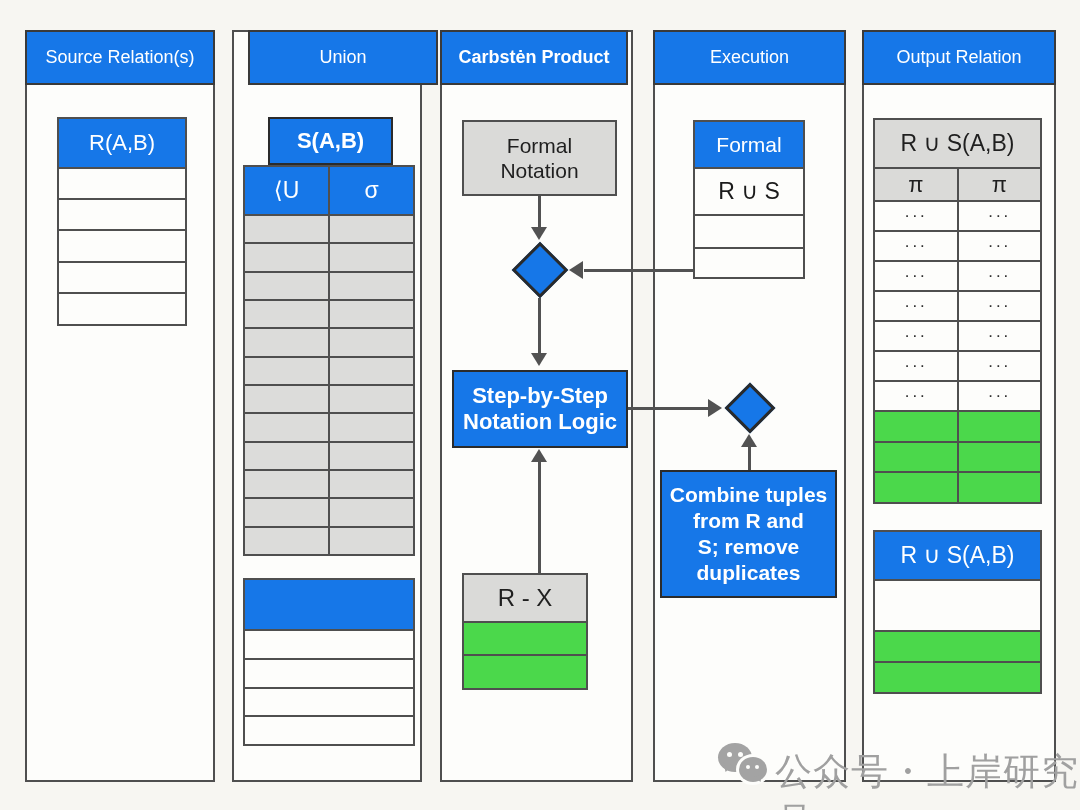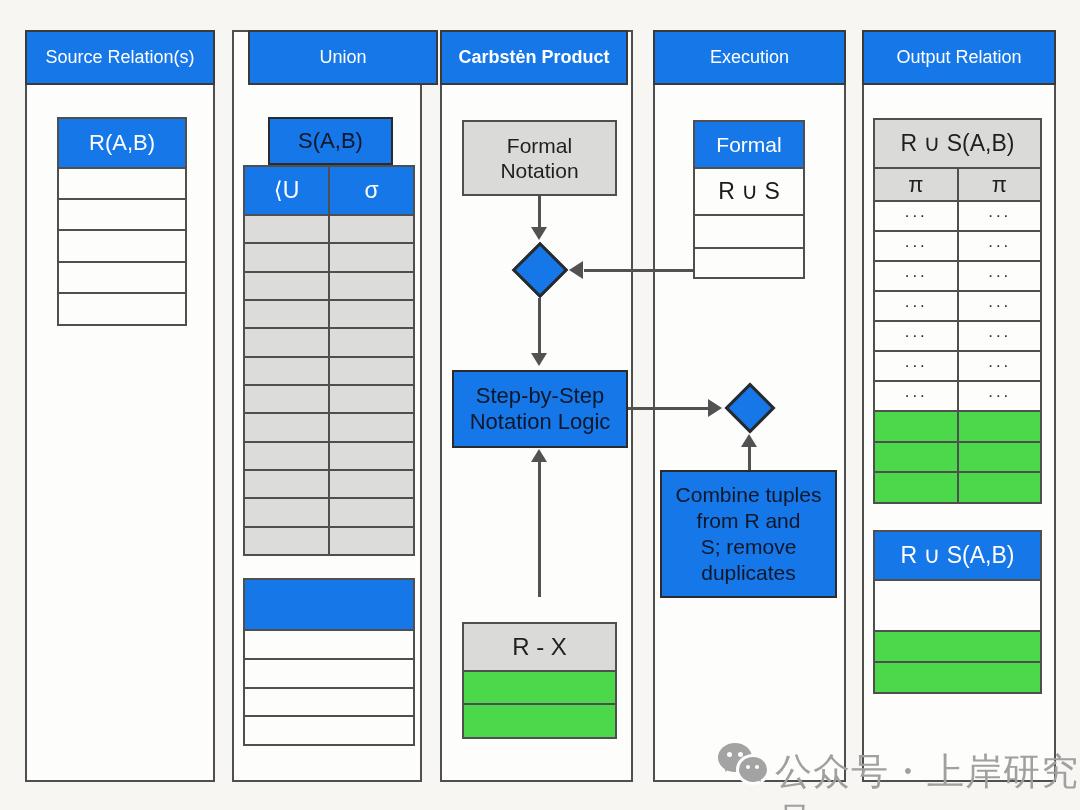--- a/index.html
+++ b/index.html
@@ -7,23 +7,24 @@
     position:relative;width:1080px;height:810px;background:#f7f6f2;
     font-family:"Liberation Sans","DejaVu Sans",sans-serif;overflow:hidden;
   }
   .abs{position:absolute;box-sizing:border-box;}
   .panel{background:#fdfdfb;border:2px solid #4f4f4f;}
   .phead{
     background:#1677e8;border:2px solid #3a3a3a;color:#fff;
     display:flex;align-items:center;justify-content:center;font-size:18px;
   }
   .bluebox{
-    background:#1677e8;border:2px solid #2b2b2b;color:#0f172a;
+    background:#1677e8;border:2px solid #2b2b2b;color:#ffffff;
     display:flex;align-items:center;justify-content:center;text-align:center;
     white-space:pre-line;
+    font-weight:bold;
   }
   .graybox{
     background:#dadad8;border:2px solid #4f4f4f;color:#1f1f1f;
     display:flex;align-items:center;justify-content:center;text-align:center;
     white-space:pre-line;
   }
   .tbl{border:2px solid #4f4f4f;background:#fdfdfb;}
   .tr{display:flex;box-sizing:border-box;border-top:2px solid #4f4f4f;}
   .tr.first{border-top:none;}
   .td{flex:1;box-sizing:border-box;border-left:2px solid #4f4f4f;
@@ -198,21 +199,21 @@
   <div class="arr up" style="left:531px;top:449px;"></div>
   <div class="vline" style="left:538px;top:462px;height:135px;"></div>
 
   <div class="diamond" style="left:520px;top:250px;width:40px;height:40px;"></div>
 
   <div class="abs bluebox" style="left:452px;top:370px;width:176px;height:78px;font-size:22px;line-height:1.18;">
     <span>Step-by-Step
 Notation Logic</span>
   </div>
 
-  <div class="abs tbl" style="left:462px;top:622px;width:155px;">
+  <div class="abs tbl" style="left:462px;top:573px;width:126px;">
     <div class="tr first hdr-gray" style="height:46px;font-size:24px;">
       <div class="td first">
           <span>R - X</span>
         </div>
     </div>
     <div class="tr row-green" style="height:33px;">
         <div class="td first"></div>
       </div>
     <div class="tr row-green" style="height:33.5px;">
         <div class="td first"></div>

